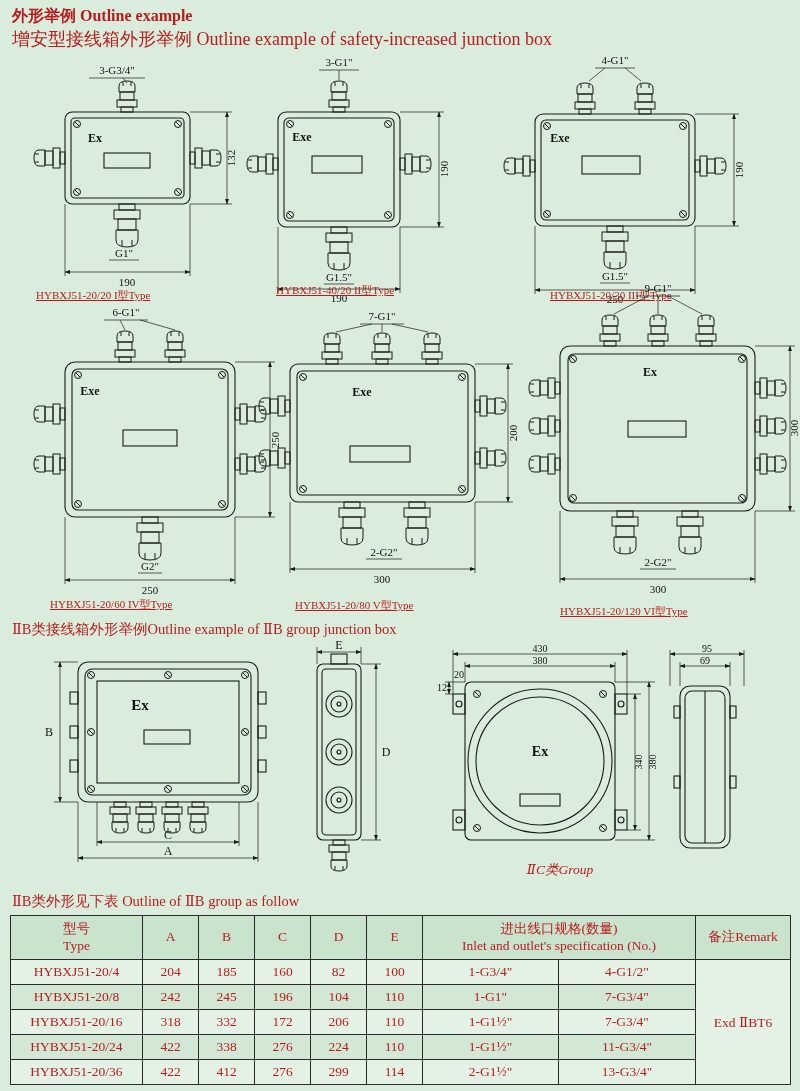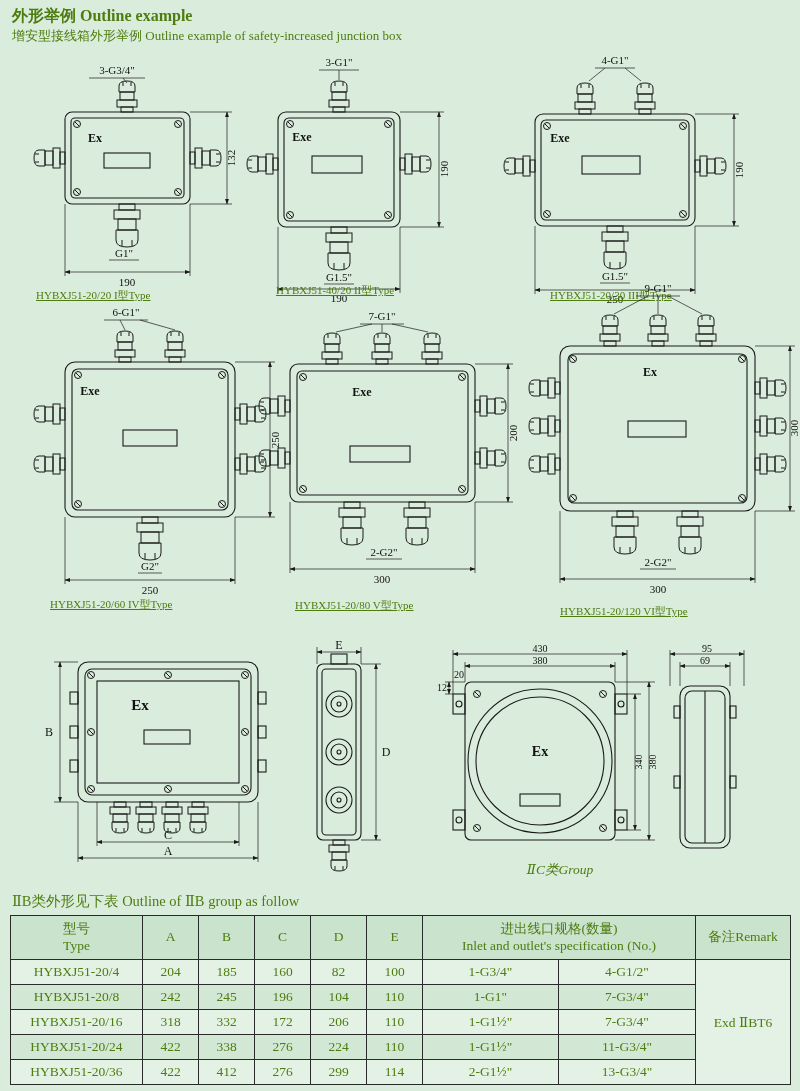--- a/index.html
+++ b/index.html
@@ -1,21 +1,21 @@
 <!DOCTYPE html>
 <html><head>
 <meta charset="utf-8">
 <style>
   * { margin:0; padding:0; box-sizing:border-box; }
   html,body { background:#fff; }
   .page { position:relative; width:800px; height:1091px; background:#daeddc;
-          font-family:"Liberation Serif","DejaVu Serif",serif; color:#4d7c0f; overflow:hidden;padding-left:40px; }
+          font-family:"Liberation Serif","DejaVu Serif",serif; color:#b91c1c; overflow:hidden;padding-left:40px; }
   .abs { position:absolute; }
   .title { font-size:16px; font-weight:bold; }
-  .subtitle { font-size:13px; }
+  .subtitle { font-size:18px; }
   .sec-title { font-size:14.5px; }
   .dwg-label { font-size:11px; white-space:nowrap;text-decoration:underline; }
   .caption { font-size:13.5px; text-align:center;font-style:italic; }
   svg.dwg { position:absolute; overflow:visible; }
   svg text { font-family:"Liberation Serif","DejaVu Serif",serif; fill:#111; }
   .t10 { font-size:10px; } .t11 { font-size:11px; } .t12 { font-size:12px; }
   .t14 { font-size:14px; } .t15 { font-size:15px; } .bold { font-weight:bold; }
   .ln   { stroke:#1a1a1a; stroke-width:1.1; fill:none; }
   .thin { stroke:#1a1a1a; stroke-width:0.7; fill:none; }
   table.spec { border-collapse:collapse; width:780px; font-size:13.5px; table-layout:fixed; }
@@ -276,20 +276,21 @@
       <line x1="50" y1="303" x2="245" y2="303" marker-start="url(#ar)" marker-end="url(#ar)"></line>
     </g>
     <text class="t11" x="148" y="16" text-anchor="middle">9-G1"</text>
     <text class="t12 bold" x="140" y="100" text-anchor="middle">Ex</text>
     <text class="t11" x="148" y="290" text-anchor="middle">2-G2"</text>
     <text class="t11" x="148" y="317" text-anchor="middle">300</text>
     <text class="t11" x="288" y="152" text-anchor="middle" transform="rotate(-90 288,152)">300</text>
   </svg>
   <div class="abs dwg-label" style="left:560px;top:604px">HYBXJ51-20/120 VI型Type</div>
 
+  <div class="abs sec-title" style="left:12px;top:620px">ⅡB类接线箱外形举例Outline example of ⅡB group junction box</div>
 
   <svg class="dwg" style="left:40px;top:642px" width="250" height="235" viewBox="0 0 250 235">
     <g class="ln">
       <rect x="38" y="20" width="180" height="140" rx="10"></rect>
       <rect x="45" y="27" width="166" height="126" rx="7"></rect>
       <rect x="57" y="39" width="142" height="102"></rect>
       <rect x="104" y="88" width="46" height="14"></rect>
       <rect x="30" y="50" width="8" height="12"></rect>
         <rect x="30" y="84" width="8" height="12"></rect>
         <rect x="30" y="118" width="8" height="12"></rect>

